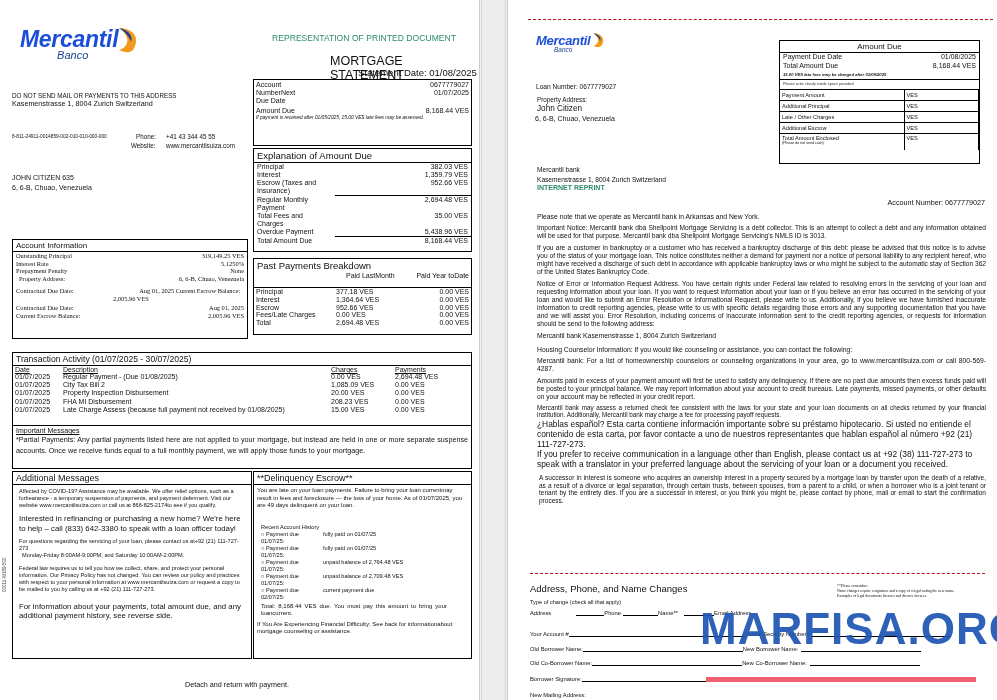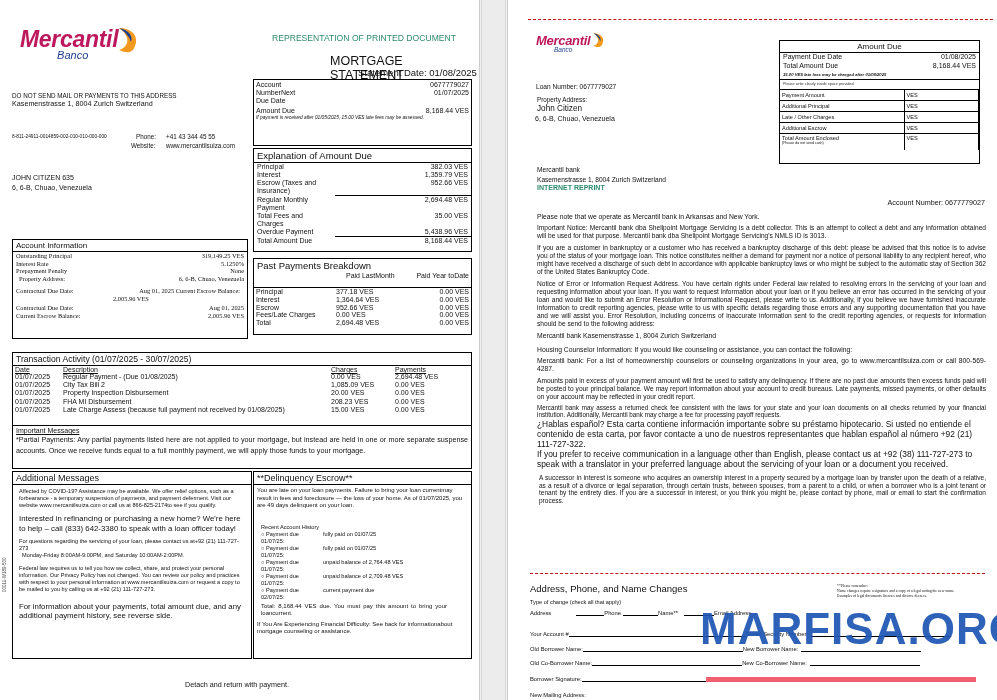--- a/index.html
+++ b/index.html
@@ -3,21 +3,21 @@
 <meta charset="utf-8">
 <style>
 *{box-sizing:border-box;margin:0;padding:0}
 html,body{width:997px;height:700px;overflow:hidden;background:#f0f0f0;font-family:"Liberation Sans",sans-serif;color:#111}
 .page{position:absolute;top:0;background:#fff;height:700px;overflow:hidden}
 #p1{left:0;width:480px;border-right:1px solid #ccc}
 #p2{left:507px;width:490px;border-left:1px solid #ccc}
 .gutter{position:absolute;left:481px;top:0;width:25px;height:700px;background:#ececec;border-left:1px solid #d8d8d8;border-right:1px solid #d8d8d8}
 .abs{position:absolute}
 .logo{position:absolute;display:flex;flex-direction:column;align-items:flex-end}
-.logo .brand{font-style:italic;font-weight:bold;color:#be185d;letter-spacing:-0.3px}
+.logo .brand{font-style:italic;font-weight:bold;color:#1d4ed8;letter-spacing:-0.3px}
 .logo .sub{font-style:italic;color:#1e3e8f}
 .swoosh{position:absolute}
 .box{position:absolute;border:1px solid #000;background:#fff}
 .hdr{border-bottom:1px solid #000;padding:1px 3px;font-size:9.5px}
 .row{display:flex;justify-content:space-between;font-size:7px;line-height:8.2px;padding:0 3px}
 .t6{font-size:5.6px;line-height:7px}
 .t5{font-size:4.8px;line-height:6px}
 .cal{font-family:"Liberation Serif",serif}
 .green{color:#2e8b6e}
 table{border-collapse:collapse}
@@ -353,21 +353,21 @@
   <div class="abs" style="left:29px;top:213px;width:449px">
     <div class="para">Please note that we operate as Mercantil bank in Arkansas and New York.</div>
     <div class="para" style="margin-top:3px;font-size:6.6px;line-height:8px">Important Notice: Mercantil bank dba Shellpoint Mortgage Servicing is a debt collector. This is an attempt to collect a debt and any information obtained will be used for that purpose. Mercantil bank dba Shellpoint Mortgage Servicing's NMLS ID is 3013.</div>
     <div class="para" style="margin-top:4px;font-size:6.6px;line-height:8px">If you are a customer in bankruptcy or a customer who has received a bankruptcy discharge of this debt: please be advised that this notice is to advise you of the status of your mortgage loan. This notice constitutes neither a demand for payment nor a notice of personal liability to any recipient hereof, who might have received a discharge of such debt in accordance with applicable bankruptcy laws or who might be subject to the automatic stay of Section 362 of the United States Bankruptcy Code.</div>
     <div class="para" style="margin-top:4px;font-size:6.6px;line-height:8px">Notice of Error or Information Request Address. You have certain rights under Federal law related to resolving errors in the servicing of your loan and requesting information about your loan. If you want to request information about your loan or if you believe an error has occurred in the servicing of your loan and would like to submit an Error Resolution or Informational Request, please write to us. Additionally, if you believe we have furnished inaccurate information to credit reporting agencies, please write to us with specific details regarding those errors and any supporting documentation that you have and we will assist you. Error Resolution, including concerns of inaccurate information sent to the credit reporting agencies, or requests for information should be send to the following address:</div>
     <div class="para" style="margin-top:4px">Mercantil bank Kasemenstrasse 1, 8004 Zurich Switzerland</div>
     <div class="para" style="margin-top:6px">Housing Counselor Information: If you would like counseling or assistance, you can contact the following:</div>
     <div class="para" style="margin-top:3px">Mercantil bank: For a list of homeownership counselors or counseling organizations in your area, go to  www.mercantilsuiza.com or call 800-569-4287.</div>
     <div class="para" style="margin-top:4px;font-size:6.6px">Amounts paid in excess of your payment amount will first be used to satisfy any delinquency. If there are no past due amounts then excess funds paid will be posted to your principal balance. We may report information about your account to credit bureaus. Late payments, missed payments, or other defaults on your account may be reflected in your credit report.</div>
     <div class="para" style="margin-top:3px;font-size:6.3px;line-height:7.4px">Mercantil bank may assess a returned check fee consistent with the laws for your state and your loan documents on all checks returned by your financial institution. Additionally, Mercantil bank may charge a fee for processing payoff requests.</div>
-    <div class="big">¿Hablas español? Esta carta contiene información importante sobre su préstamo hipotecario. Si usted no entiende el contenido de esta carta, por favor contacte a uno de nuestros representantes que hablan español al número +92 (21) 111-727-322.</div>
+    <div class="big">¿Hablas español? Esta carta contiene información importante sobre su préstamo hipotecario. Si usted no entiende el contenido de esta carta, por favor contacte a uno de nuestros representantes que hablan español al número +92 (21) 111-727-273.</div>
     <div class="big">If you prefer to receive communication in a language other than English, please contact us at +92 (38) 111-727-273 to speak with a translator in your preferred language about the servicing of your loan or a document you received.</div>
     <div class="para" style="margin-top:5px;font-size:6.5px;line-height:7.8px;padding-left:2px">A successor in interest is someone who acquires an ownership interest in a property secured by a mortgage loan by transfer upon the death of a relative, as a result of a divorce or legal separation, through certain trusts, between spouses, from a parent to a child, or when a borrower who is a joint tenant or tenant by the entirety dies. If you are a successor in interest, or you think you might be, please contact by phone, mail or email to start the confirmation process.</div>
   </div>
 
   <div class="dash" style="left:22px;top:573px;width:455px;border-top:1px dashed #c0101a"></div>
 
   <div class="abs" style="left:22px;top:583px;font-size:9.5px">Address, Phone, and Name Changes</div>
   <div class="abs" style="left:22px;top:599px;font-size:5.6px">Type of change (check all that apply)</div>
   <div class="abs" style="left:22px;top:610px;font-size:5.8px;display:flex;align-items:flex-end;white-space:nowrap">
     <span>Address</span>

